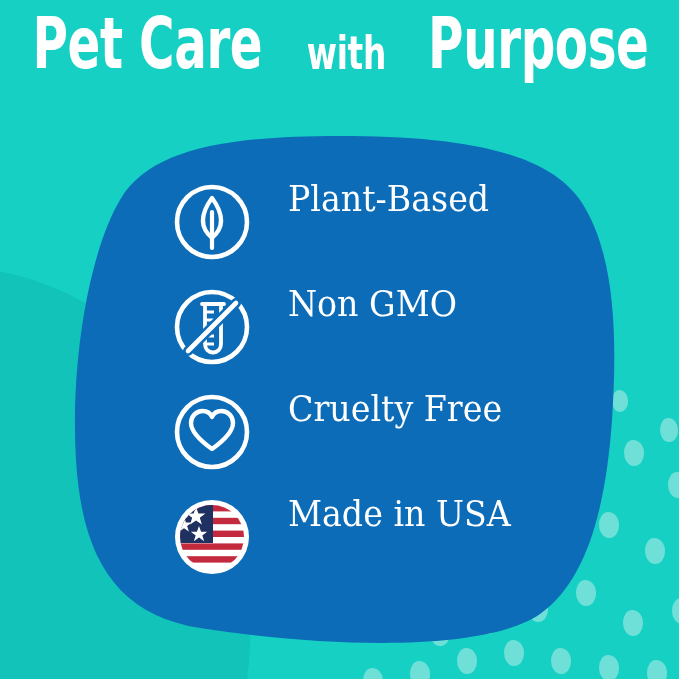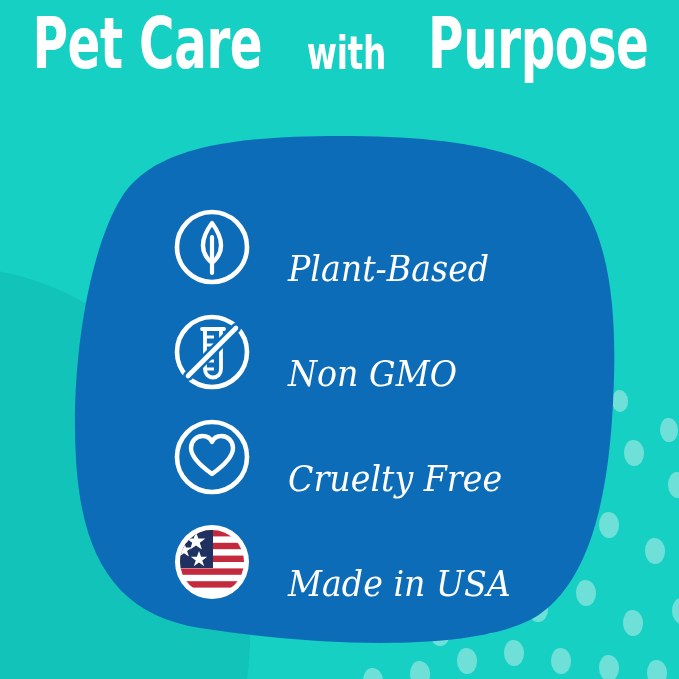--- a/index.html
+++ b/index.html
@@ -74,23 +74,22 @@
   }
   
   .features {
     position: absolute;
     left: 172px;
     top: 182px;
     width: 430px;
   }
   .feature-row {
     display: flex;
-    align-items: flex-end;
+    align-items: flex-start;
     height: 105px;
-    font-style: italic;
   }
   .feature-icon {
     width: 80px;
     height: 80px;
     flex: 0 0 80px;
     display: block;
   }
   .feature-label {
     margin-left: 36px;
     color: #ffffff;

